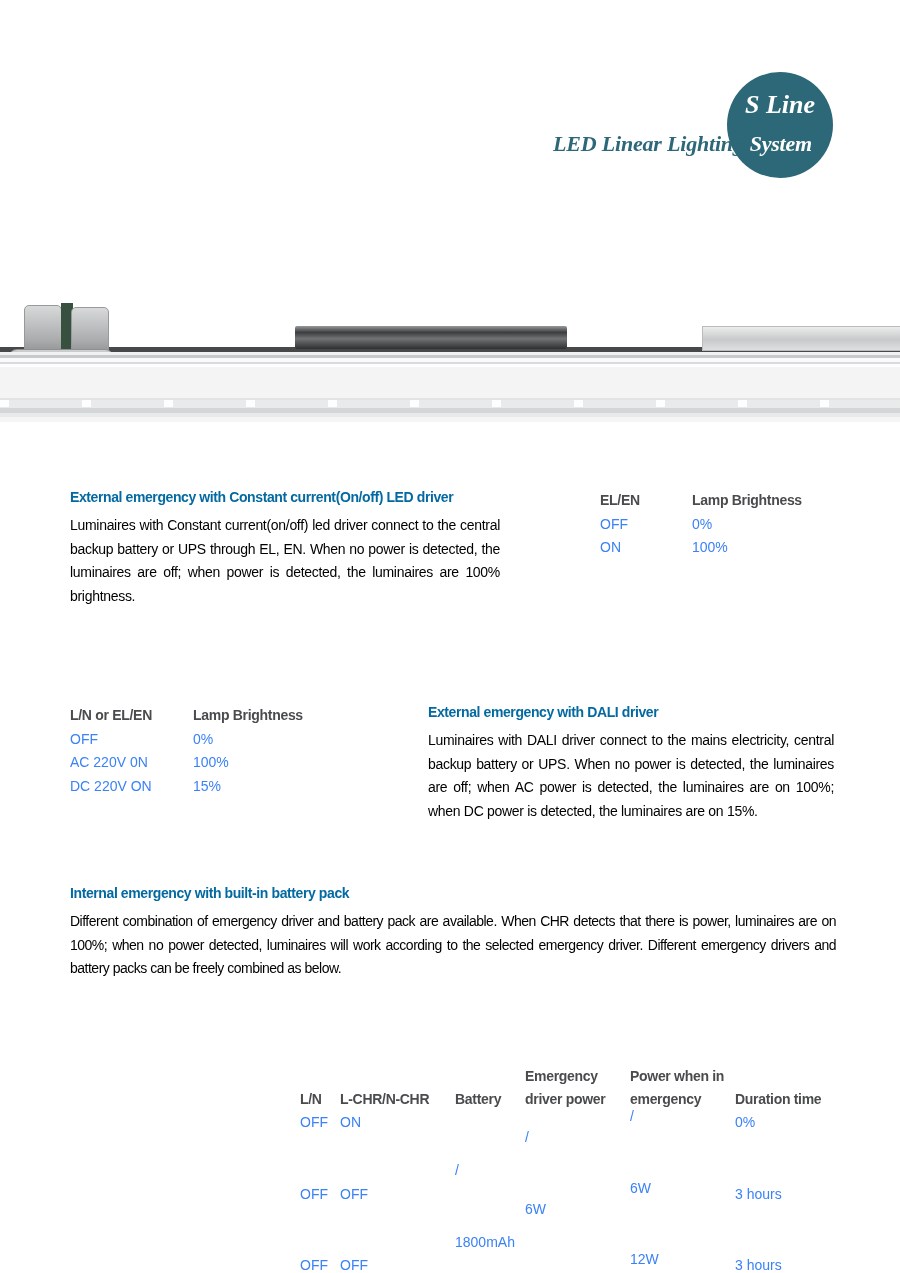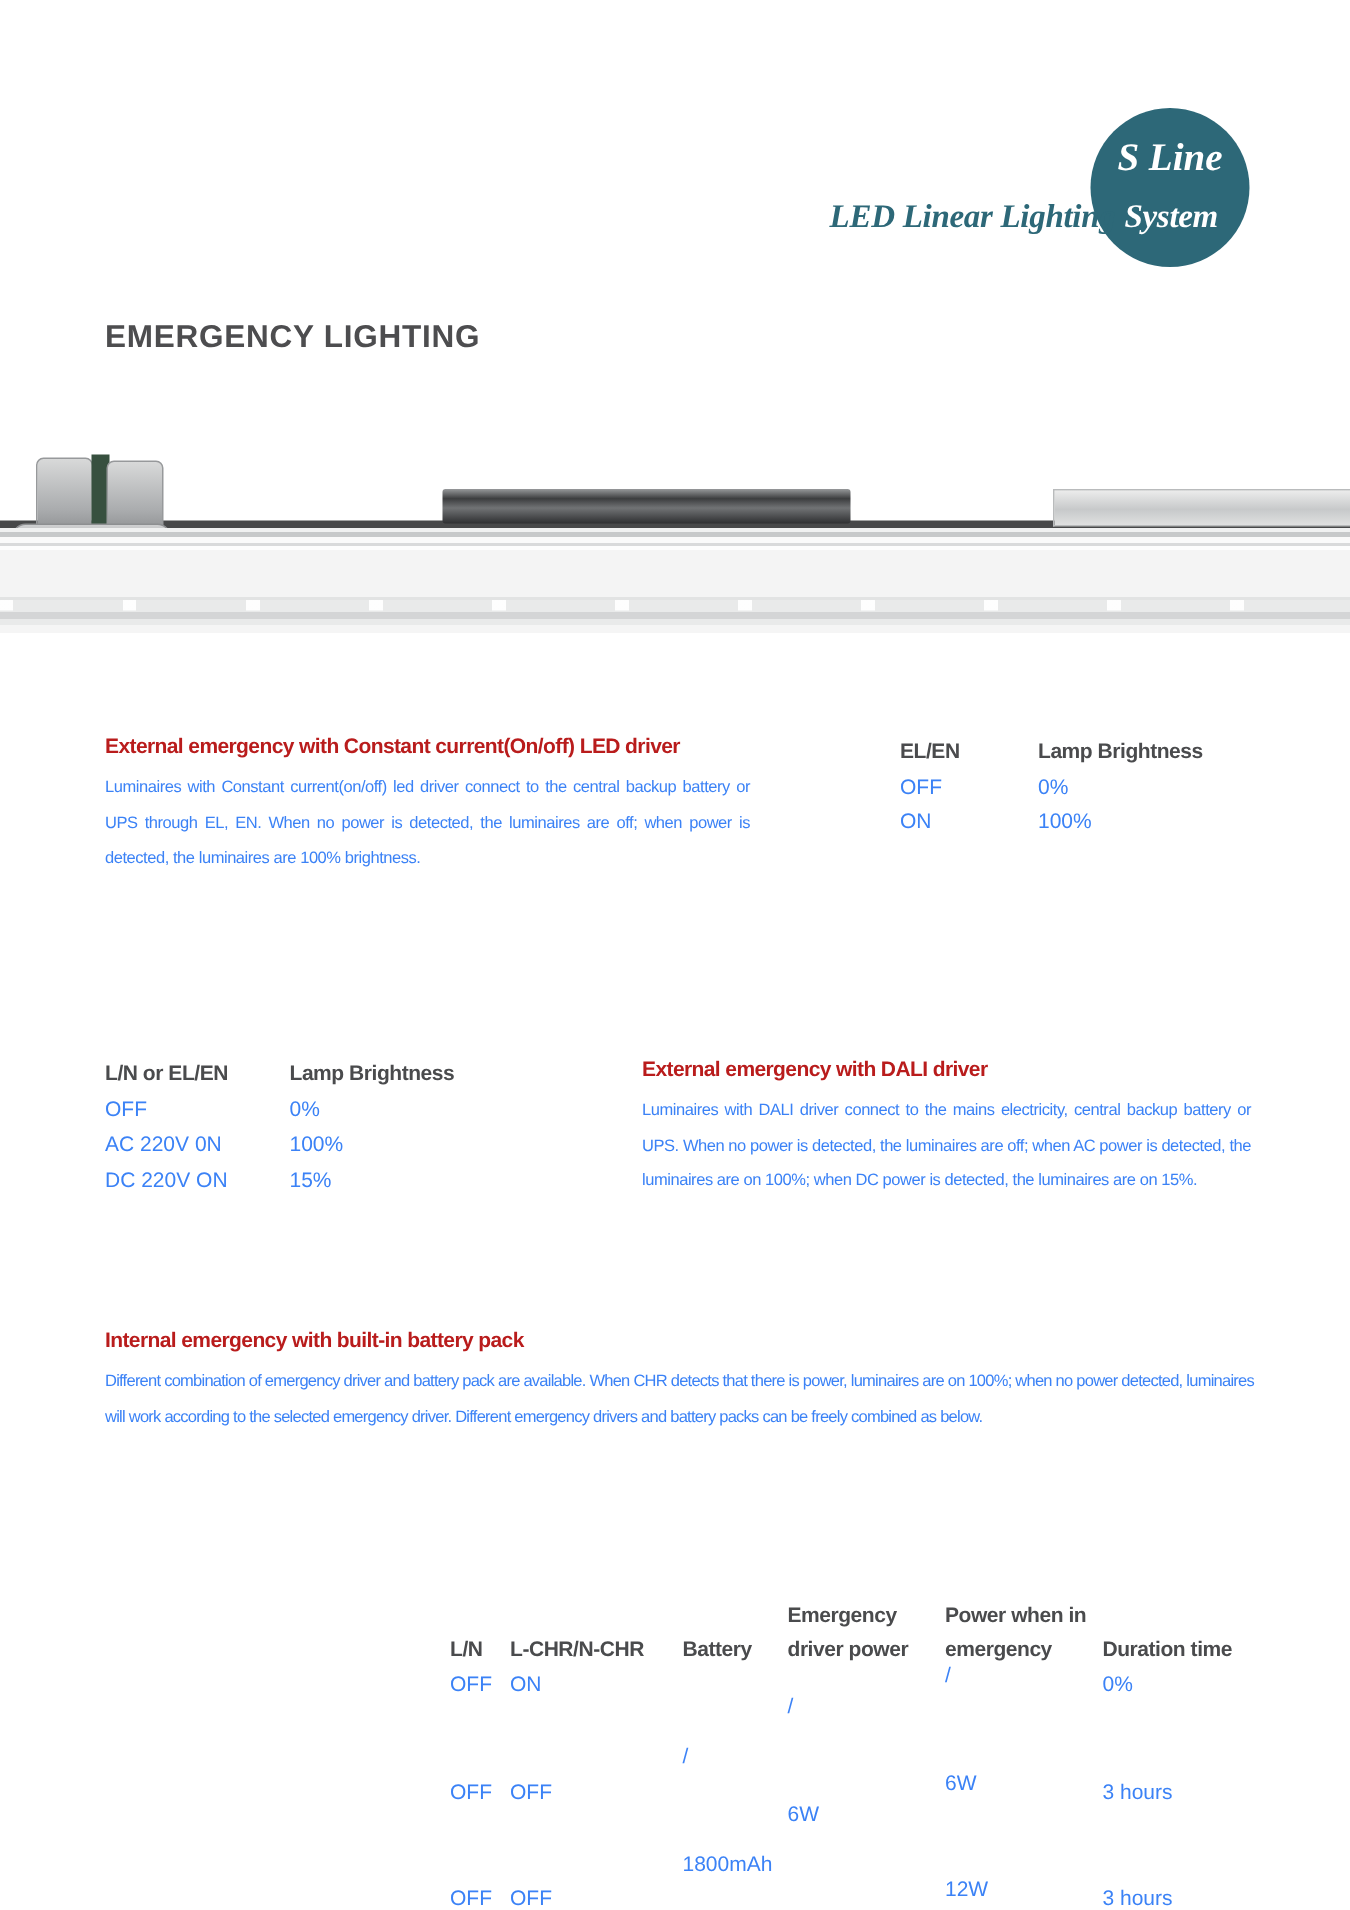--- a/index.html
+++ b/index.html
@@ -74,22 +74,22 @@
       #e9eaea 61px, #e9eaea 65px,
       #f5f5f5 65px, #f5f5f5 70px);
   }
   .fx-leds {
     position:absolute; left:0; top:100px; width:100%; height:7px;
     background:repeating-linear-gradient(90deg,
       rgba(255,255,255,0.95) 0px, rgba(255,255,255,0.95) 9px, rgba(0,0,0,0) 9px, rgba(0,0,0,0) 82px);
   }
 
   
-  .sec-heading { margin:0 0 9px 0; font-size:14px; font-weight:bold; color:#b91c1c; letter-spacing:-0.4px; }
-  .sec-body { margin:0; font-size:11px; line-height:23.5px; color:#3b82f6; text-align:justify; letter-spacing:-0.3px; }
+  .sec-heading { margin:0 0 9px 0; font-size:14px; font-weight:bold; color:#0369a1; letter-spacing:-0.4px; }
+  .sec-body { margin:0; font-size:14px; line-height:23.5px; color:#000000; text-align:justify; letter-spacing:-0.3px; }
 
   .sec-cc   { position:absolute; left:70px;  top:489px; width:430px; }
   .sec-dali { position:absolute; left:428px; top:704px; width:406px; }
   .sec-int  { position:absolute; left:70px;  top:885px; width:766px; }
   .sec-int .sec-body { letter-spacing:-0.5px; }
 
   
   .tbl .trow { display:flex; line-height:23.5px; font-size:14px; color:#3b82f6; }
   .tbl .trow span { text-align:left; }
   .tbl .thead { font-weight:bold; color:#4a4b4d; letter-spacing:-0.3px; }
@@ -116,21 +116,20 @@
 <body>
 
 <div class="page">
 
   <div class="logo-circle"></div>
   <div class="logo-sline">S Line</div>
   <div class="logo-tagline">
     <span>LED Linear Lighting</span><span class="tag-white">System</span>
   </div>
 
-  <h1 class="page-title">EMERGENCY LIGHTING</h1>
 
   <div class="fixture">
     <div class="fx-rail"></div>
     <div class="fx-mod-dark"></div>
     <div class="fx-mod-light"></div>
     <div class="fx-connector">
       <div class="fx-clip-l"></div>
       <div class="fx-green"></div>
       <div class="fx-clip-r"></div>
       <div class="fx-base"></div>

